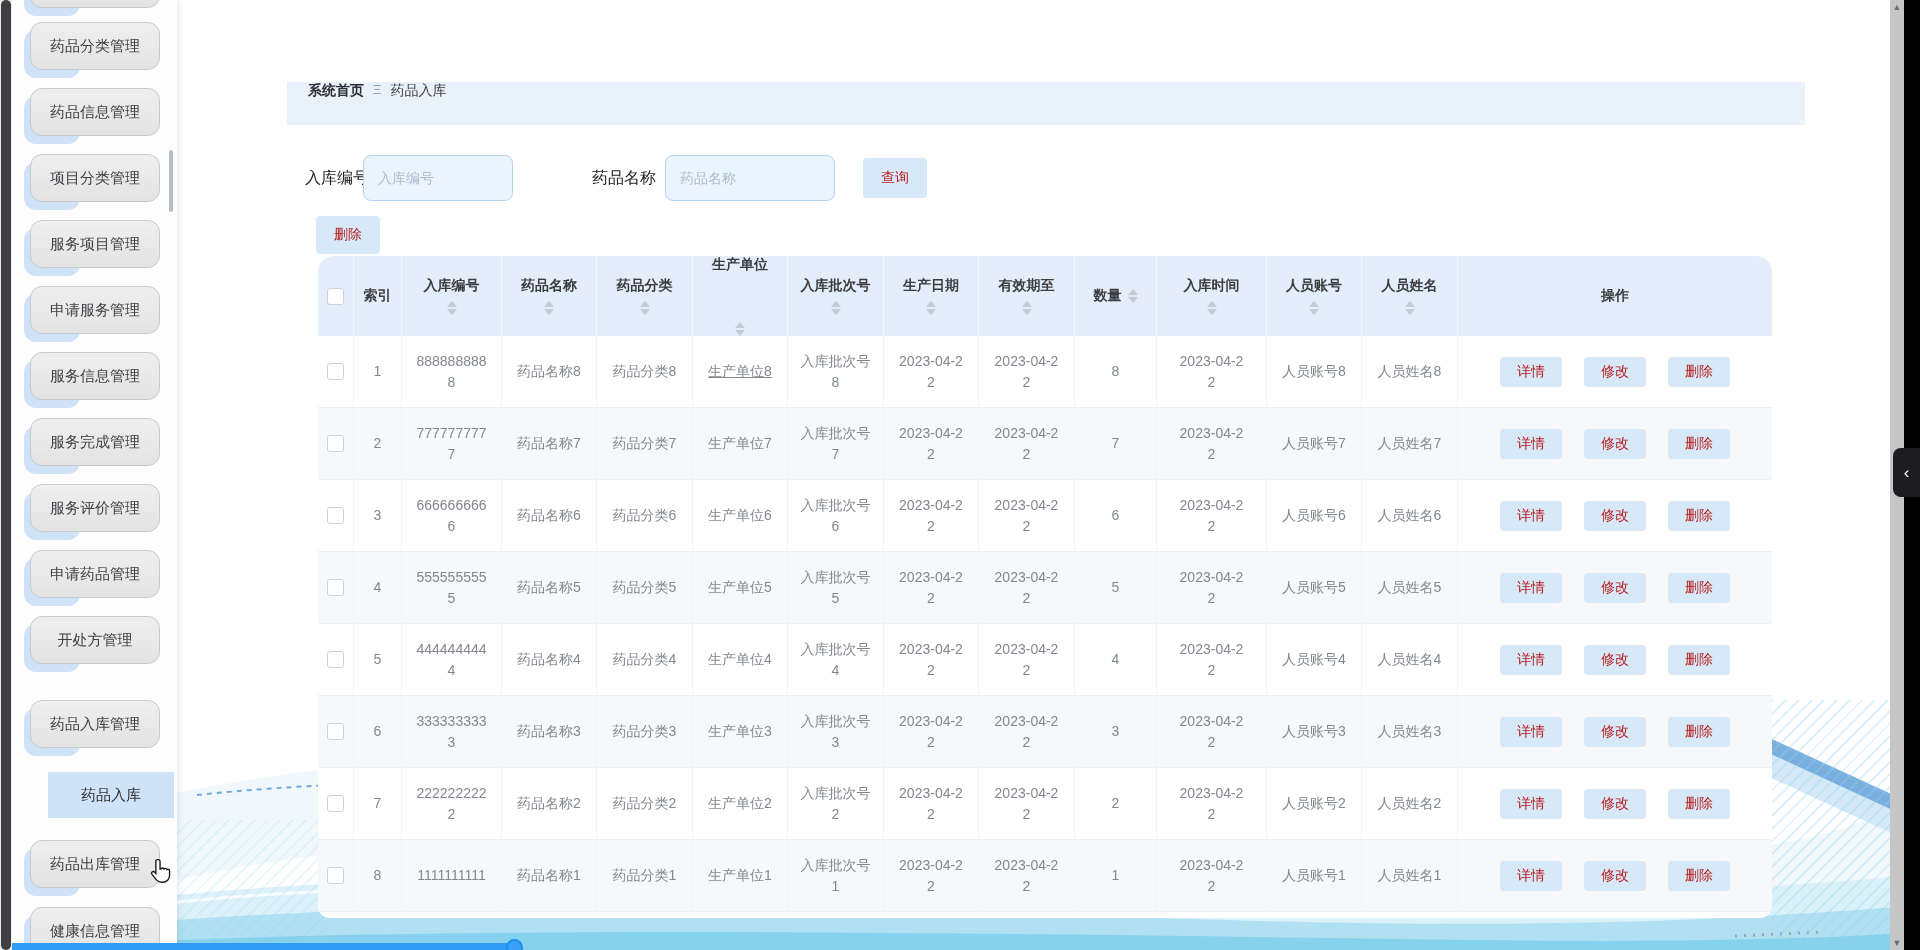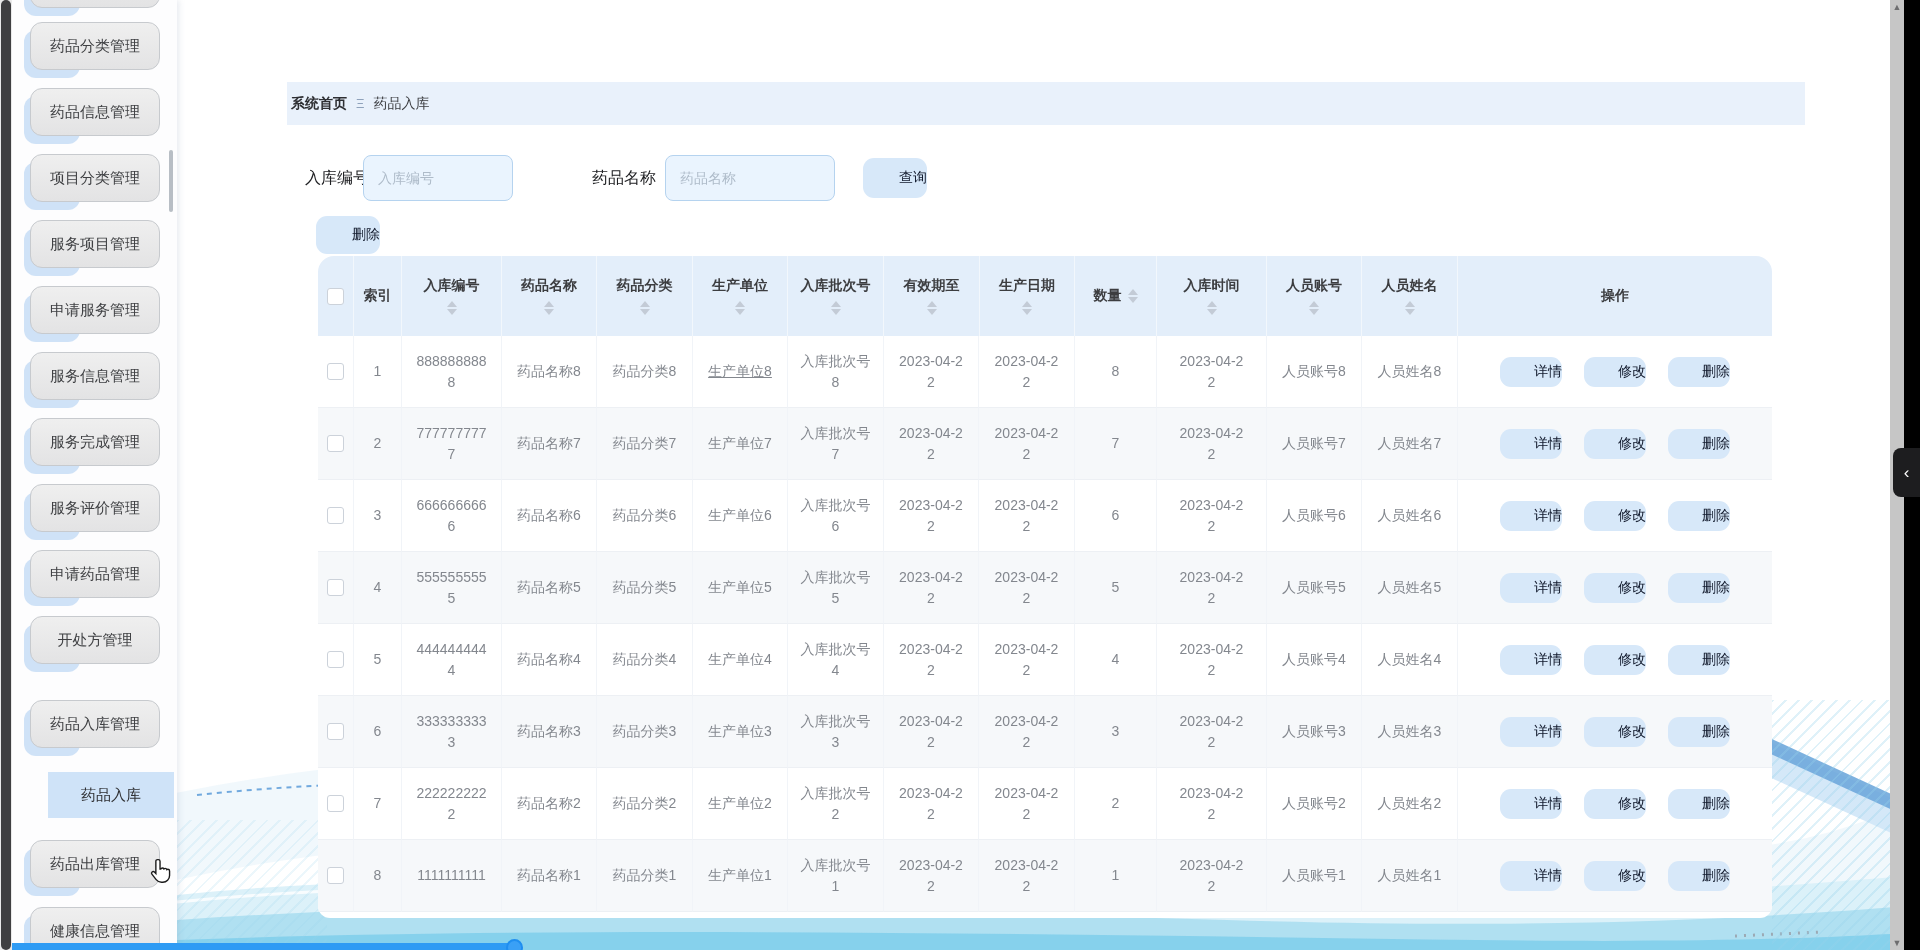--- a/index.html
+++ b/index.html
@@ -26,33 +26,33 @@
   
   .main { position:absolute; left:177px; top:0; width:1743px; height:950px; background:#fff; }
   .top-header { position:absolute; left:0; top:0; right:0; height:50px; background:#dde9f8; z-index:2; }
   .app-title { position:absolute; left:0; right:140px; top:0; height:50px; display:flex; align-items:center;
     justify-content:center; font-size:19px; font-weight:bold; color:#0c0c0e; }
   .user-box { position:absolute; right:57px; top:0; height:50px; display:flex; align-items:center; gap:12px;
     font-size:16px; font-weight:bold; color:#242528; }
   .logout { cursor:pointer; }
 
   .breadcrumb { position:absolute; left:110px; top:82px; width:1518px; height:43px; background:#e9f1fb;
-    display:flex; align-items:center; padding-left:4px; gap:9px; font-size:14px; z-index:1; }
+    display:flex; align-items:flex-start; padding-left:21px; gap:9px; font-size:14px; z-index:1; }
   .bc-home { font-weight:bold; color:#2e2f33; }
   .bc-sep { color:#8fa2bb; font-size:13px; }
   .bc-cur { color:#3a3b3f; }
 
   .form-label { position:absolute; top:155px; height:46px; display:flex; align-items:center;
     font-size:16px; font-weight:500; color:#202124; z-index:1; }
   .form-input { position:absolute; top:155px; height:46px; background:#eaf4fe; border:1px solid #b5d3ef;
     border-radius:8px; padding:0 14px; font-size:14px; color:#333; outline:none; z-index:1;
     font-family:"Liberation Sans","DejaVu Sans",sans-serif; }
   .form-input::placeholder { color:#aebbc9; }
-  .btn { background:#d7e8f9; border:none; border-radius:11px; font-size:14px; color:#0f172a; cursor:pointer;
-    font-family:"Liberation Sans","DejaVu Sans",sans-serif;text-align:right; }
+  .btn { background:#d7e8f9; border:none; border-radius:4px; font-size:14px; color:#b91c1c; cursor:pointer;
+    font-family:"Liberation Sans","DejaVu Sans",sans-serif; }
   .btn-search { position:absolute; left:686px; top:158px; width:64px; height:40px; z-index:1; }
   .btn-del { position:absolute; left:139px; top:216px; width:64px; height:38px; z-index:1; }
 
   
   .grid { position:absolute; left:141px; top:256px; width:1454px; height:662px; background:#fff;
     border-radius:16px 16px 12px 12px; overflow:hidden; z-index:1; }
   .thead { display:flex; height:80px; background:#e3eefa; }
   .th { display:flex; flex-direction:column; align-items:center; justify-content:center; gap:6px;
     font-size:14px; font-weight:bold; color:#3c3d40; border-right:1px solid #f2f7fc; }
   .th.inline { flex-direction:row; gap:6px; }
@@ -216,43 +216,43 @@
               <i class="dn"></i>
             </span>
           </div>
           <div class="th" style="width: 96px;">
             <span>药品分类</span>
             <span class="caret">
               <i class="up"></i>
               <i class="dn"></i>
             </span>
           </div>
-          <div class="th" style="width: 95px;">
+          <div class="th" style="width: 95px; justify-content: space-between;">
             <span>生产单位</span>
             <span class="caret">
               <i class="up"></i>
               <i class="dn"></i>
             </span>
           </div>
           <div class="th" style="width: 96px;">
             <span>入库批次号</span>
             <span class="caret">
               <i class="up"></i>
               <i class="dn"></i>
             </span>
           </div>
+          <div class="th" style="width: 95px;">
+            <span>生产日期</span>
+            <span class="caret">
+              <i class="up"></i>
+              <i class="dn"></i>
+            </span>
+          </div>
           <div class="th" style="width: 96px;">
             <span>有效期至</span>
-            <span class="caret">
-              <i class="up"></i>
-              <i class="dn"></i>
-            </span>
-          </div>
-          <div class="th" style="width: 95px;">
-            <span>生产日期</span>
             <span class="caret">
               <i class="up"></i>
               <i class="dn"></i>
             </span>
           </div>
           <div class="th inline" style="width: 82px;">
             <span>数量</span>
             <span class="caret">
               <i class="up"></i>
               <i class="dn"></i>

